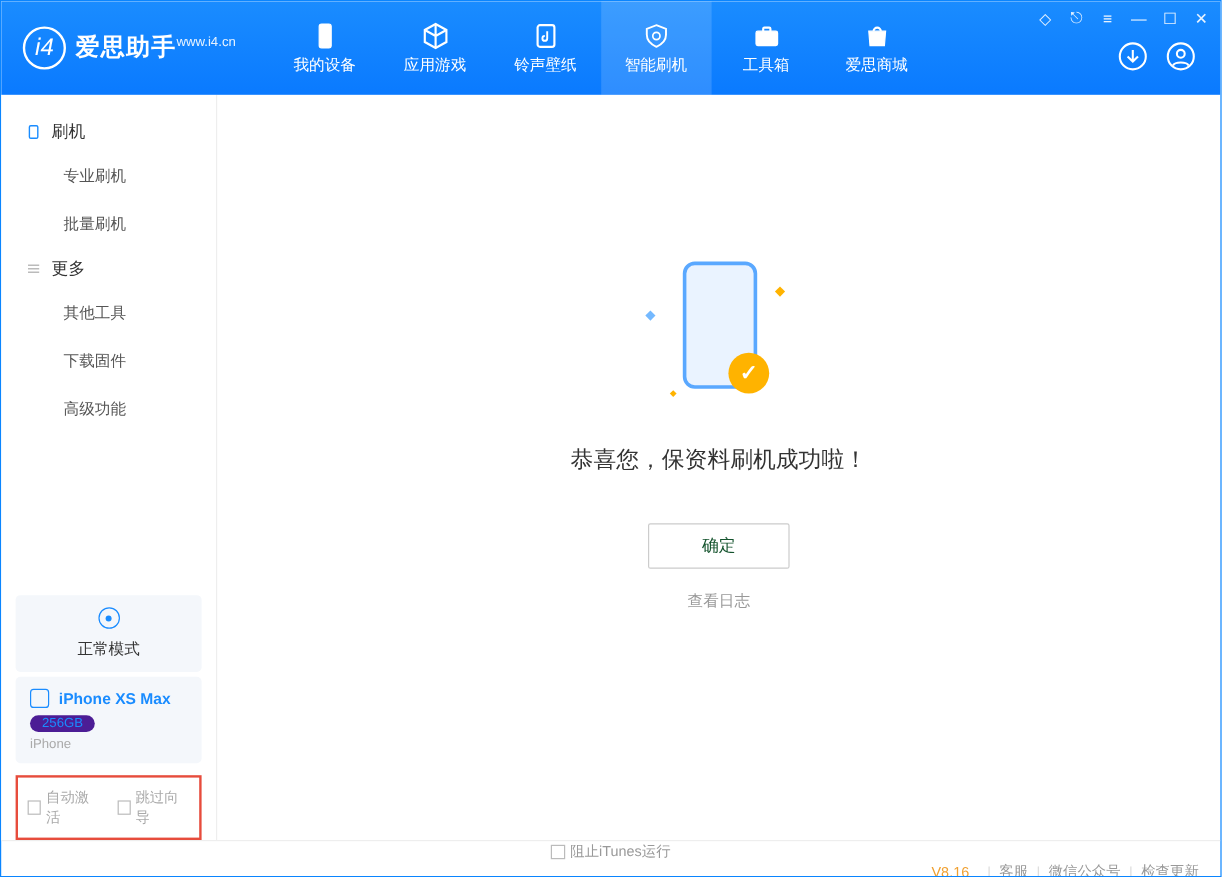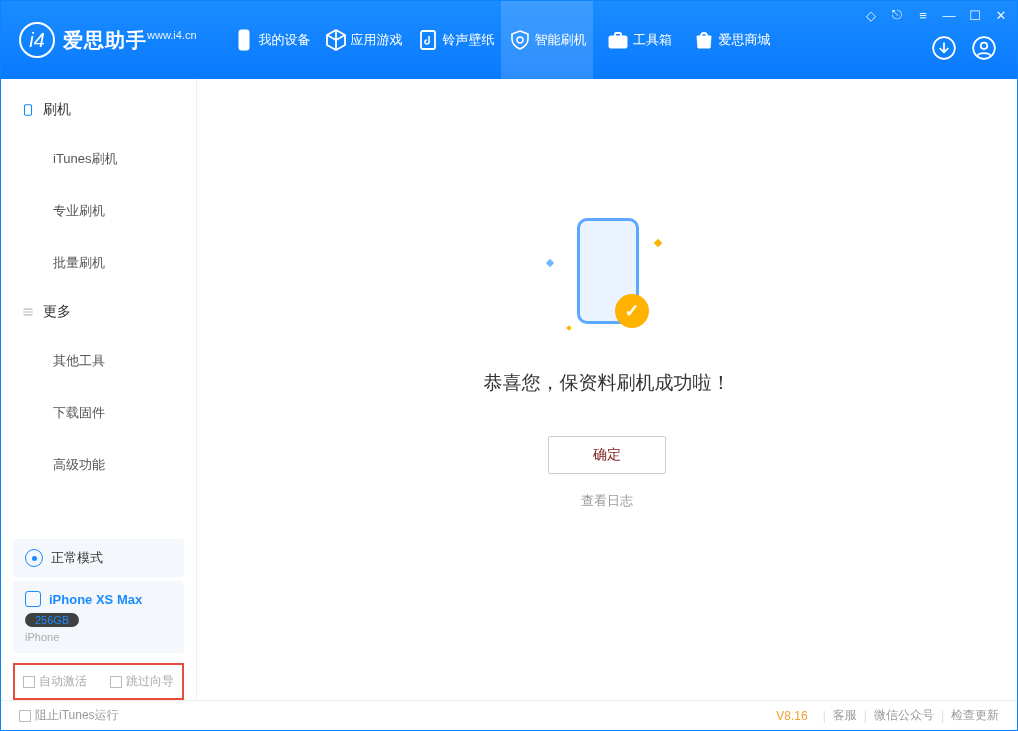--- a/index.html
+++ b/index.html
@@ -4,59 +4,59 @@
 <style>
 * { margin: 0; padding: 0; box-sizing: border-box; font-family: "Microsoft YaHei", Arial, sans-serif; }
 body { background: #fff; width: 1018px; height: 731px; overflow: hidden; border: 1px solid #0a85ff; }
 .header { background: linear-gradient(to bottom, #1a8cff, #0a7aff); height: 78px; display: flex; align-items: center; position: relative; }
 .logo { display: flex; align-items: center; padding: 0 18px; color: #fff; }
 .logo-icon { width: 36px; height: 36px; border: 2.5px solid #fff; border-radius: 50%; display: flex; align-items: center; justify-content: center; font-weight: normal; font-size: 20px; margin-right: 8px; font-style: italic; }
 .logo-text { display: flex; flex-direction: row; line-height: 1.1; }
 .logo-title { font-size: 20px; font-weight: bold; letter-spacing: 1px; }
 .logo-sub { font-size: 11px; opacity: .9; text-align: center; }
 .nav { display: flex; height: 100%; margin-left: 10px; }
-.nav-item { width: 92px; display: flex; flex-direction: row; align-items: center; justify-content: center; color: #fff; font-size: 13px; cursor: pointer; gap: 2px; }
+.nav-item { width: 92px; display: flex; flex-direction: column; align-items: center; justify-content: center; color: #fff; font-size: 13px; cursor: pointer; gap: 2px; }
 .nav-item.active { background: rgba(255,255,255,.15); }
 .nav-icon { width: 26px; height: 26px; display: flex; align-items: center; justify-content: center; }
 .nav-icon svg { width: 24px; height: 24px; fill: #fff; stroke: #fff; }
 .win-ctrls { position: absolute; right: 8px; top: 6px; display: flex; gap: 10px; color: #fff; font-size: 13px; align-items: center; }
 .win-ctrls span { cursor: pointer; opacity: .9; width: 16px; text-align: center; }
 .hdr-right { position: absolute; right: 20px; bottom: 14px; display: flex; gap: 14px; }
 .hdr-right svg { width: 26px; height: 26px; stroke: #fff; fill: none; stroke-width: 1.6; }
 .body { display: flex; height: calc(100% - 78px - 30px); }
-.sidebar { width: 196px; border-right: 1px solid #eee; padding-top: 14px; background: #fff; display: flex; flex-direction: column; gap: 12px; }
+.sidebar { width: 180px; border-right: 1px solid #eee; padding-top: 14px; background: #fff; display: flex; flex-direction: column; }
 .side-sec { padding: 8px 20px; font-size: 14px; color: #333; display: flex; align-items: center; gap: 8px; }
 .side-sec svg { width: 14px; height: 14px; }
 .side-item { padding: 11px 0 11px 52px; font-size: 13px; color: #555; cursor: pointer; }
 .side-item.active { color: #1a8cff; }
 .side-bottom { margin-top: auto; }
-.mode-box, .device-box { background: #f4f7fb; margin: 4px 12px; border-radius: 4px; padding: 10px 12px; font-size: 13px; }
+.mode-box, .device-box { background: #f4f7fb; margin: 4px 12px; border-radius: 4px; padding: 10px 12px; font-size: 13px; flex-direction: column; }
 .mode-box { display: flex; align-items: center; gap: 8px; color: #333; }
 .mode-icon { width: 18px; height: 18px; border-radius: 50%; border: 1.5px solid #1a8cff; display: flex; align-items: center; justify-content: center; }
 .mode-icon::before { content:""; width:5px; height:5px; background:#1a8cff; border-radius:50%; }
 .device-box { color: #1a8cff; font-weight: 600; }
 .device-name { display: flex; align-items: center; gap: 8px; }
 .dev-icon { width: 16px; height: 16px; border: 1.5px solid #1a8cff; border-radius: 3px; }
-.capacity { display: inline-block; background: #404040; color: #1a8cff; border-radius: 10px; padding: 1px 10px; font-size: 11px; margin-top: 6px; font-weight: normal; }
+.capacity { display: inline-block; background: #4c1d95; color: #1a8cff; border-radius: 10px; padding: 1px 10px; font-size: 11px; margin-top: 6px; font-weight: normal; }
 .dev-type { color: #aaa; font-size: 11px; margin-top: 4px; font-weight: normal; }
 .chk-row { border: 2px solid #e74c3c; margin: 10px 12px 0 12px; padding: 8px 8px; display: flex; gap: 14px; font-size: 12px; color: #aaa; justify-content: space-between; }
 .chk { display: flex; align-items: center; gap: 4px; }
 .chk-box { width: 12px; height: 12px; border: 1px solid #bbb; }
 .main { flex: 1; position: relative; display: flex; flex-direction: column; align-items: center; justify-content: center; padding-bottom: 60px; }
 .phone-ill { position: relative; width: 140px; height: 140px; margin-bottom: 20px; }
 .phone { position: absolute; left: 40px; top: 8px; width: 62px; height: 106px; border: 3px solid #5aa8ff; border-radius: 10px; background: #eaf3ff; }
 .badge { position: absolute; right: 28px; bottom: 22px; width: 34px; height: 34px; background: #ffb300; border-radius: 50%; display: flex; align-items: center; justify-content: center; color: #fff; font-size: 18px; font-weight: bold; }
 .spark { position: absolute; width: 6px; height: 6px; background: #ffb300; transform: rotate(45deg); }
 .spark.s1 { left: 10px; top: 50px; background:#74b9ff; }
 .spark.s2 { right: 16px; top: 30px; }
 .spark.s3 { left: 30px; bottom: 20px; width:4px; height:4px; }
 .msg { font-size: 19px; color: #333; margin-bottom: 40px; }
-.ok-btn { border: 1px solid #ccc; background: #fff; padding: 9px 44px; font-size: 14px; color: #7f1d1d; cursor: pointer; border-radius: 2px; margin-bottom: 18px; }
+.ok-btn { border: 1px solid #ccc; background: #fff; padding: 9px 44px; font-size: 14px; color: #14532d; cursor: pointer; border-radius: 2px; margin-bottom: 18px; }
 .loglink { color: #999; font-size: 13px; cursor: pointer; }
-.footer { height: 30px; border-top: 1px solid #eee; display: flex; align-items: center; padding: 0 18px; font-size: 12px; color: #999; }
+.footer { height: 30px; border-top: 1px solid #eee; display: flex; align-items: center; padding: 0 18px; font-size: 12px; color: #999; flex-direction: column; }
 .footer .chk { color: #999; }
 .footer-right { margin-left: auto; display: flex; align-items: center; gap: 7px; }
 .footer-right .sep { color: #ddd; }
 .footer-right a { color: #999; cursor: pointer; }
 .ver { color: #f0a030; margin-right: 8px; }
 </style>
 </head>
 <body>
 
 <div class="header">
@@ -144,21 +144,20 @@
 </div>
 
 <div class="body">
   <div class="sidebar">
     <div class="side-sec">
       <svg viewBox="0 0 24 24">
           <rect x="6" y="3" width="12" height="18" rx="2" fill="none" stroke="#1a8cff" stroke-width="2"></rect>
         </svg>
       <span>刷机</span>
     </div>
-    <div class="side-item">iTunes刷机</div>
     <div class="side-item">专业刷机</div>
     <div class="side-item">批量刷机</div>
 
     <div class="side-sec">
       <svg viewBox="0 0 24 24">
           <path d="M4 7h16M4 12h16M4 17h16" stroke="#bbb" stroke-width="2"></path>
         </svg>
       <span>更多</span>
     </div>
     <div class="side-item">其他工具</div>

